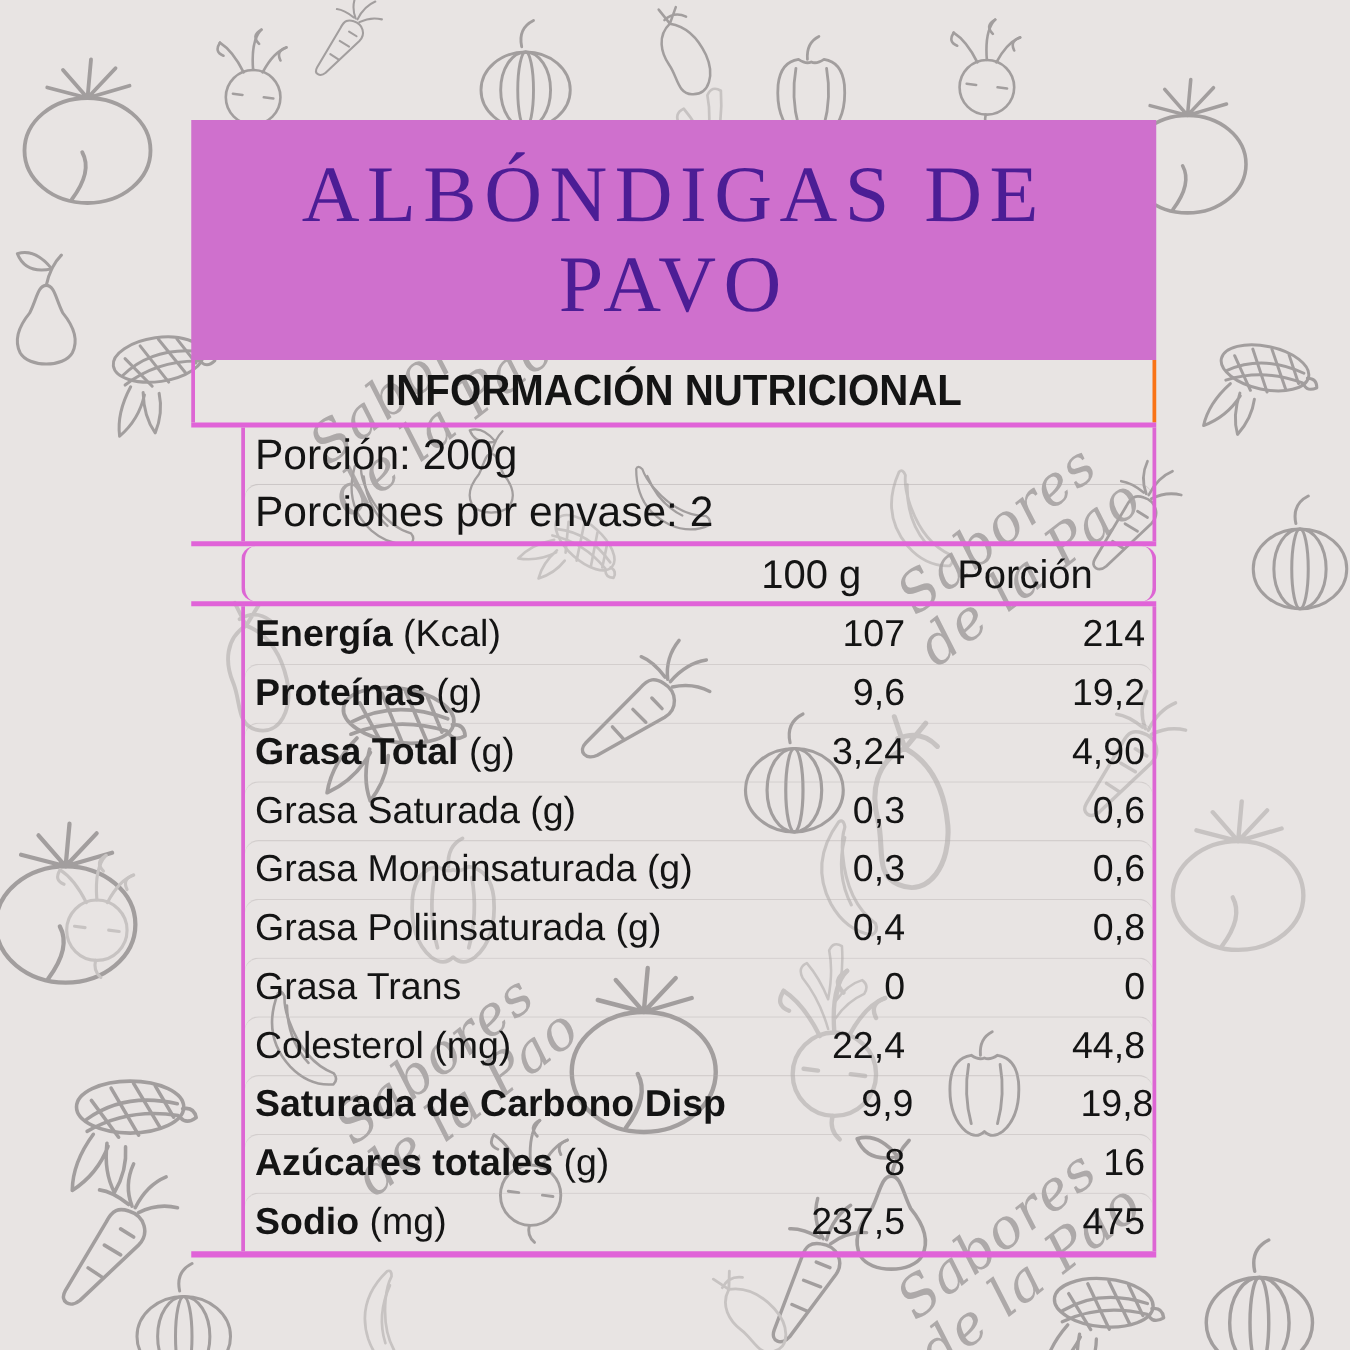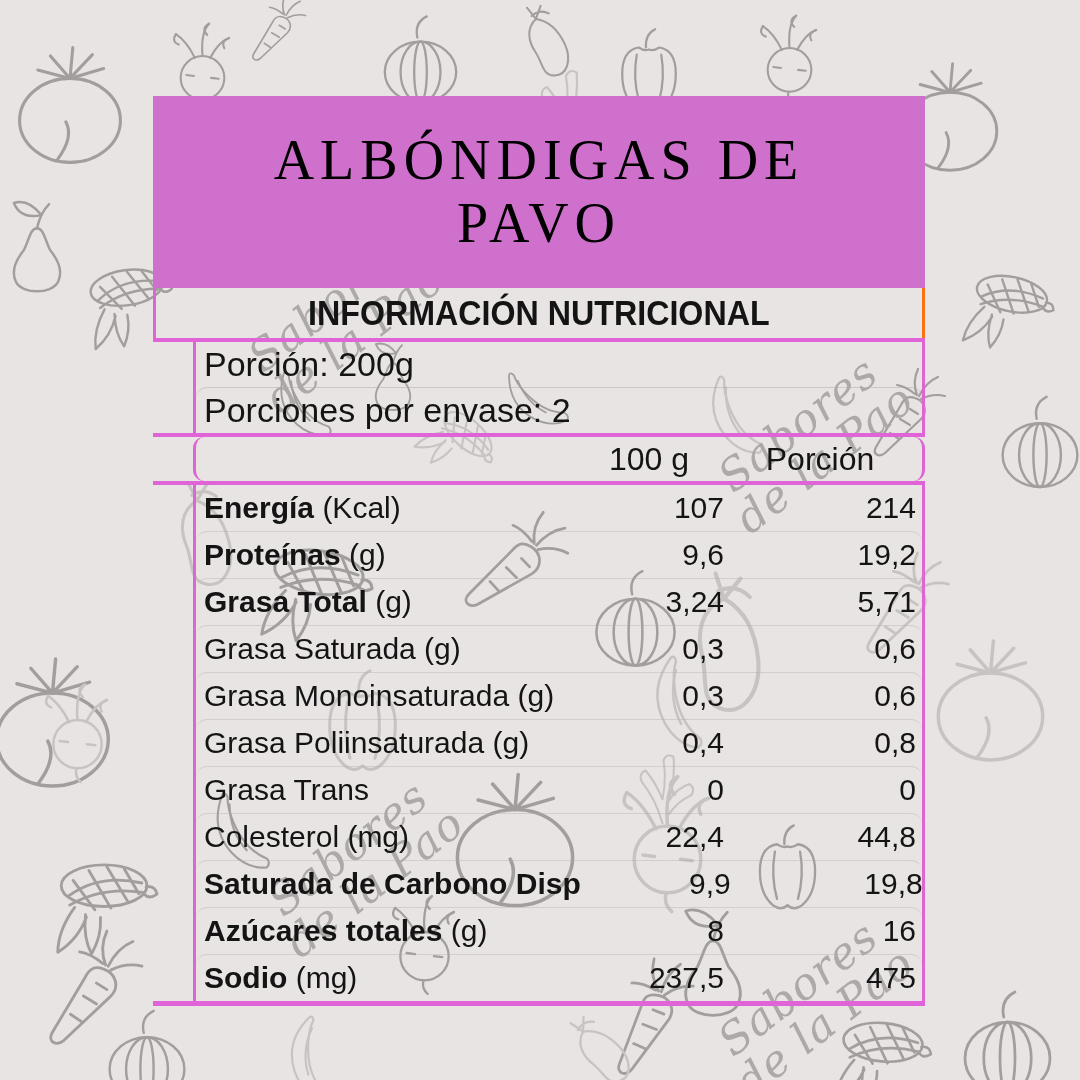--- a/index.html
+++ b/index.html
@@ -17,21 +17,21 @@
              white-space:nowrap;}
   .wm1{left:235px;top:278px;}
   .wm2{left:705px;top:398px;}
   .wm3{left:255px;top:822px;}
   .wm4{left:705px;top:962px;}
 
   
   .label-box{position:absolute;left:153px;top:96px;width:772px;z-index:2;}
   .title-band{height:192px;background:#cf70cd;display:flex;flex-direction:column;
               align-items:center;justify-content:center;}
-  .title-line{font-family:cursive;color:#000000;font-size:56px;line-height:1.12;
+  .title-line{font-family:cursive;color:#4c1d95;font-size:64px;line-height:1.12;
               letter-spacing:6px;font-weight:400;}
   .info-row{height:50px;display:flex;align-items:center;justify-content:center;
             border-left:3px solid #dd66d4;border-right:3px solid #f97316;}
   .info-text{font-size:35px;font-weight:700;letter-spacing:0;transform:scaleX(.92);}
   .rule{height:4px;background:#e063d8;}
   .rule.thick{height:5px;}
   .bordered{border-left:3px solid #dd66d4;border-right:3px solid #dd66d4;margin-left:40px;}
   .serving-line{height:45px;display:flex;align-items:center;padding-left:8px;
                 font-size:34px;}
   .serving-line.sep{border-top:1px solid rgba(170,165,165,.45);height:45px;border-radius:11px;}
@@ -211,21 +211,21 @@
 
       <div class="t-row t-grid">
         <div class="t-label"><b>Proteínas</b><span> (g)</span></div>
         <div class="t-val">9,6</div>
         <div class="t-val t-val2">19,2</div>
       </div>
 
       <div class="t-row t-grid">
         <div class="t-label"><b>Grasa Total</b><span> (g)</span></div>
         <div class="t-val">3,24</div>
-        <div class="t-val t-val2">5,71</div>
+        <div class="t-val t-val2">4,90</div>
       </div>
 
       <div class="t-row t-grid">
         <div class="t-label"><b></b><span>Grasa Saturada (g)</span></div>
         <div class="t-val">0,3</div>
         <div class="t-val t-val2">0,6</div>
       </div>
 
       <div class="t-row t-grid">
         <div class="t-label"><b></b><span>Grasa Monoinsaturada (g)</span></div>

